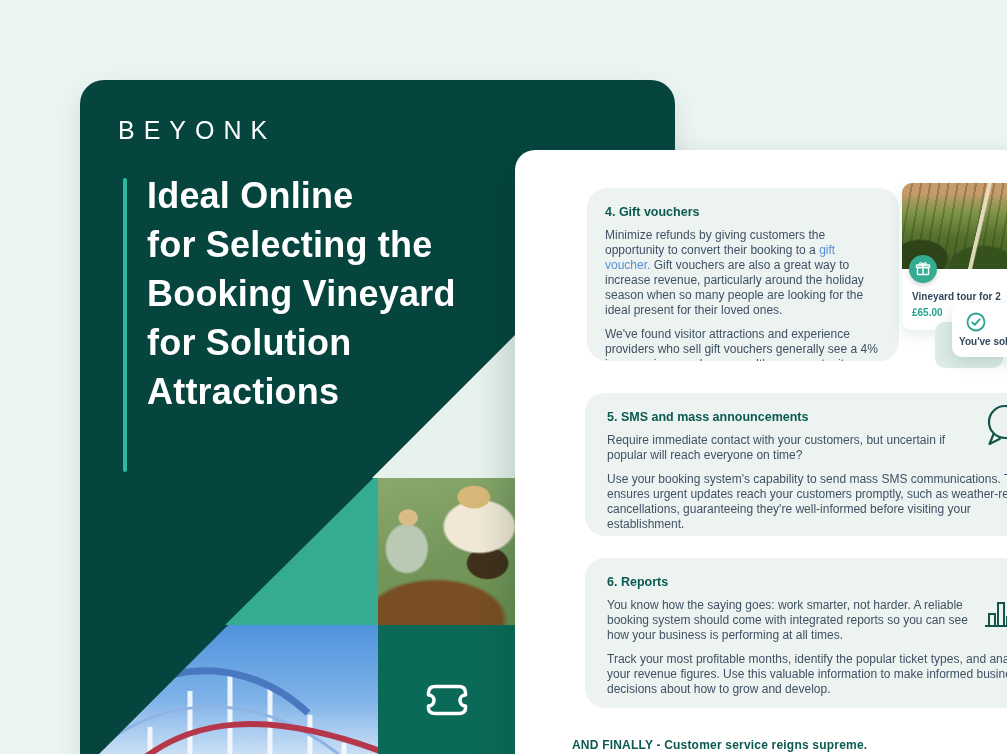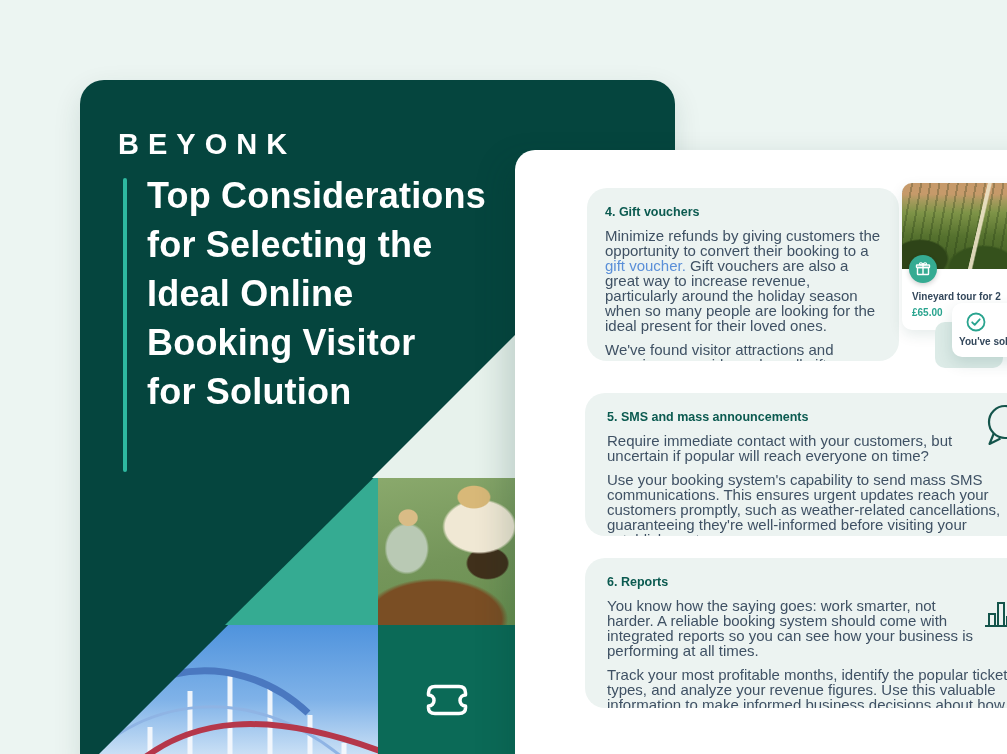--- a/index.html
+++ b/index.html
@@ -11,21 +11,21 @@
   *{box-sizing:border-box;margin:0;padding:0}
   html,body{width:1007px;height:754px}
   body{
     position:relative;overflow:hidden;background:var(--page-background);
     font-family:"Liberation Sans","DejaVu Sans",sans-serif;
   }
   
   .cover{position:absolute;left:80px;top:80px;width:595px;height:700px;
     background:var(--cover-green);border-radius:24px;overflow:hidden;
     box-shadow:0 10px 28px rgba(4,60,52,.12);}
-  .logo{position:absolute;left:38px;top:48px;color:#fff;font-size:29px;font-weight:bold;
+  .logo{position:absolute;left:38px;top:36px;color:#fff;font-size:25px;font-weight:normal;
     letter-spacing:9px;}
   .accent-bar{position:absolute;left:43px;top:98px;width:4px;height:294px;
     background:var(--accent-teal);border-radius:2px;}
   .cover-title{position:absolute;left:67px;top:91px;width:360px;color:#fff;
     font-size:36px;line-height:49px;font-weight:bold;letter-spacing:.2px;}
   .mint-triangle{position:absolute;left:292px;top:255px;width:143px;height:143px;
     background:var(--mint);clip-path:polygon(100% 0,100% 100%,0 100%);}
   .teal-band{position:absolute;left:145px;top:398px;width:153px;height:147px;
     background:var(--teal-band);clip-path:polygon(97% 0,100% 0,100% 100%,0 100%);}
   
@@ -47,21 +47,21 @@
   .ticket-block{position:absolute;left:298px;top:545px;width:137px;height:155px;
     background:var(--ticket-green);display:flex;align-items:center;justify-content:center;}
   .ticket-block svg{margin-top:-6px}
   
   .doc-page{position:absolute;left:515px;top:150px;width:560px;height:640px;
     background:#fff;border-radius:20px 0 0 0;
     box-shadow:-12px 10px 30px rgba(4,50,44,.16);}
   .section{position:absolute;background:var(--section-bg);border-radius:20px;
     padding:17px 18px;overflow:hidden;margin-left:12px;}
   .section h3{font-size:12.5px;color:var(--heading-teal);margin-bottom:9px;font-weight:bold}
-  .section p{font-size:15px;line-height:15px;color:var(--body-text);margin-bottom:9px}
+  .section p{font-size:12px;line-height:15px;color:var(--body-text);margin-bottom:9px}
   .section a{color:var(--link-blue);text-decoration:none}
   .sec-gift{left:60px;top:38px;width:312px;height:173px;}
   .sec-sms{left:58px;top:243px;width:475px;height:143px;padding:17px 22px;}
   .sec-reports{left:58px;top:408px;width:475px;height:150px;padding:17px 22px;}
   .section-icon{position:absolute;color:var(--heading-teal)}
   .icon-chat{left:466px;top:250px}
   .icon-report{left:468px;top:424px}
   .footer-heading{position:absolute;left:57px;top:588px;font-size:12px;font-weight:bold;
     color:var(--heading-teal);letter-spacing:.2px;white-space:nowrap;}
   
@@ -109,25 +109,25 @@
 
   <div class="ticket-block">
     <svg width="44" height="34" viewBox="0 0 44 34">
       <path d="M10 3.5 H34 Q40.5 3.5 40.5 10 V12 A5.5 5.5 0 0 0 40.5 23 V25 Q40.5 30.5 34 30.5 H10 Q3.5 30.5 3.5 25 V23 A5.5 5.5 0 0 0 3.5 12 V10 Q3.5 3.5 10 3.5 Z" stroke="#fff" stroke-width="3.5" fill="none" stroke-linejoin="round"></path>
     </svg>
   </div>
 
   <div class="logo">BEYONK</div>
   <div class="accent-bar"></div>
   <div class="cover-title">
-    <div>Top Considerations</div>
+    <div>Ideal Online</div>
     <div>for Selecting the</div>
-    <div>Ideal Online</div>
-    <div>Booking Visitor</div>
+    <div>Booking Vineyard</div>
     <div>for Solution</div>
+    <div>Attractions</div>
   </div>
 </div>
 
 <div class="doc-page">
 
   <div class="section sec-gift">
     <h3>4. Gift vouchers</h3>
     <p><span>Minimize refunds by giving customers the opportunity to convert their booking to a </span><a href="#">gift voucher.</a><span> Gift vouchers are also a great way to increase revenue, particularly around the holiday season when so many people are looking for the ideal present for their loved ones.</span></p>
     <p>We've found visitor attractions and experience providers who sell gift vouchers generally see a 4% increase in annual revenue. It's an opportunity worth exploring. What's there to lose?</p>
   </div>
@@ -150,20 +150,21 @@
   </div>
   <svg class="section-icon icon-report" width="54" height="58" viewBox="0 0 54 58">
     <path d="M2 52 H34" stroke="#14544B" stroke-width="2" fill="none"></path>
     <path d="M6 52 V40 H12 V52" stroke="#14544B" stroke-width="2" fill="none"></path>
     <path d="M15 52 V29 H21 V52" stroke="#14544B" stroke-width="2" fill="none"></path>
     <path d="M24 52 V43 H30 V52" stroke="#14544B" stroke-width="2" fill="none"></path>
     <circle cx="41" cy="13" r="11" stroke="#14544B" stroke-width="2" fill="none"></circle>
     <path d="M41 13 V2 M41 13 L49.5 6" stroke="#14544B" stroke-width="2" fill="none"></path>
   </svg>
 
+  <div class="footer-heading">AND FINALLY  - Customer service reigns supreme.</div>
 
   <div class="product-card">
     <div class="photo-vineyard">
       <div class="gift-badge">
         <svg width="16" height="16" viewBox="0 0 16 16">
           <rect x="2.5" y="6.5" width="11" height="7" rx="0.5" stroke="#fff" stroke-width="1.4" fill="none"></rect>
           <rect x="1.5" y="4" width="13" height="2.5" rx="0.5" stroke="#fff" stroke-width="1.4" fill="none"></rect>
           <path d="M8 4 V13.5" stroke="#fff" stroke-width="1.4" fill="none"></path>
           <path d="M8 4 C8 1.5 4.5 1 4.5 3 C4.5 4 6.5 4 8 4 C8 1.5 11.5 1 11.5 3 C11.5 4 9.5 4 8 4" stroke="#fff" stroke-width="1.2" fill="none"></path>
         </svg>

